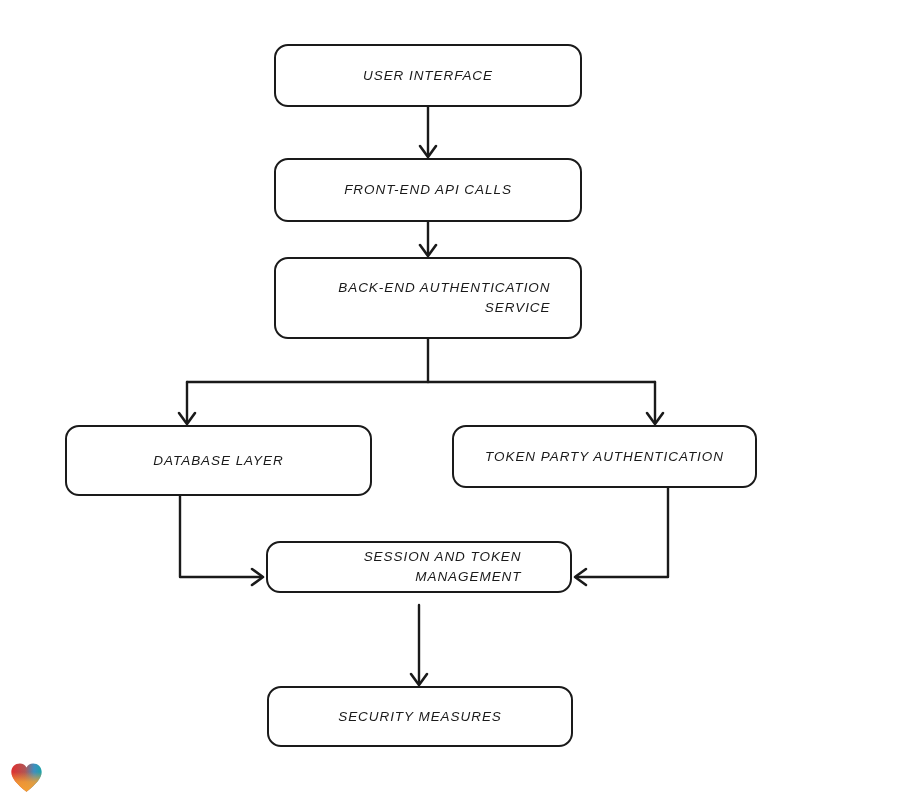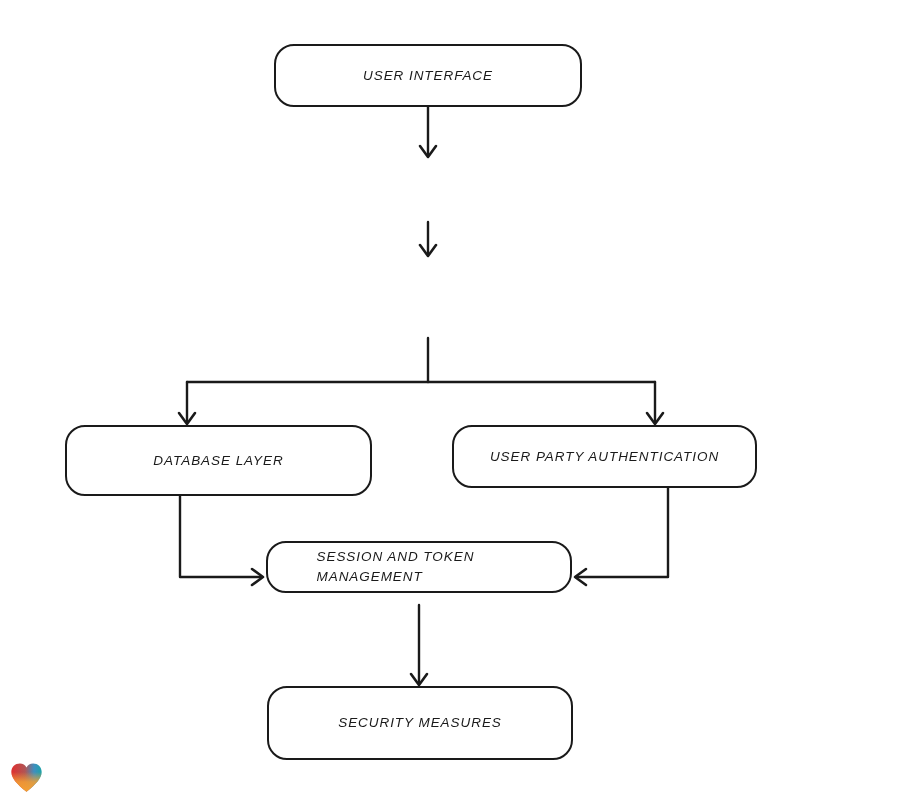--- a/index.html
+++ b/index.html
@@ -14,25 +14,25 @@
   #edges {
     position: absolute;
     left: 0; top: 0;
     width: 911px; height: 810px;
   }
   .node {
     position: absolute;
     box-sizing: border-box;
     background: #ffffff;
     border: 2.6px solid #1a1a1a;
-    border-radius: 20px;
+    border-radius: 14px;
     display: flex;
     align-items: center;
     justify-content: center;
-    text-align: left;
+    text-align: right;
   }
   .node .label {
     font-size: 13.5px;
     font-style: italic;
     font-weight: 500;
     letter-spacing: 0.07em;
     line-height: 20px;
     color: #1a1a1a;
     padding: 0 10px;
   }
@@ -67,35 +67,41 @@
       <path d="M180,488 V577 H262" marker-end="url(#arrow)"></path>
       <path d="M668,488 V577 H576" marker-end="url(#arrow)"></path>
       <path d="M419,605 V684" marker-end="url(#arrow)"></path>
     </g>
   </svg>
 
   <div class="node" id="node-0" style="left:274px; top:44px; width:308px; height:63px;">
     <span class="label">USER INTERFACE</span>
   </div>
 
+  <div class="node" id="node-1" style="left:274px; top:158px; width:308px; height:64px;">
+    <span class="label">FRONT-END API CALLS</span>
+  </div>
 
+  <div class="node" id="node-2" style="left:274px; top:257px; width:308px; height:82px;">
+    <span class="label">BACK-END AUTHENTICATION SERVICE</span>
+  </div>
 
   <div class="node" id="node-3" style="left:65px; top:425px; width:307px; height:71px;">
     <span class="label">DATABASE LAYER</span>
   </div>
 
   <div class="node" id="node-4" style="left:452px; top:425px; width:305px; height:63px;">
-    <span class="label">USER PARTY AUTHENTICATION</span>
+    <span class="label">TOKEN PARTY AUTHENTICATION</span>
   </div>
 
   <div class="node" id="node-5" style="left:266px; top:541px; width:306px; height:52px;">
     <span class="label">SESSION AND TOKEN MANAGEMENT</span>
   </div>
 
-  <div class="node" id="node-6" style="left:267px; top:686px; width:306px; height:74px;">
+  <div class="node" id="node-6" style="left:267px; top:686px; width:306px; height:61px;">
     <span class="label">SECURITY MEASURES</span>
   </div>
 
   <svg id="watermark" viewBox="0 0 100 92" xmlns="http://www.w3.org/2000/svg">
     <defs>
       <linearGradient id="heartLR" x1="0" y1="0" x2="1" y2="0">
         <stop offset="0" stop-color="#e02f2f"></stop>
         <stop offset="0.45" stop-color="#b05555"></stop>
         <stop offset="0.75" stop-color="#3e8fc0"></stop>
         <stop offset="1" stop-color="#1ca3a8"></stop>

